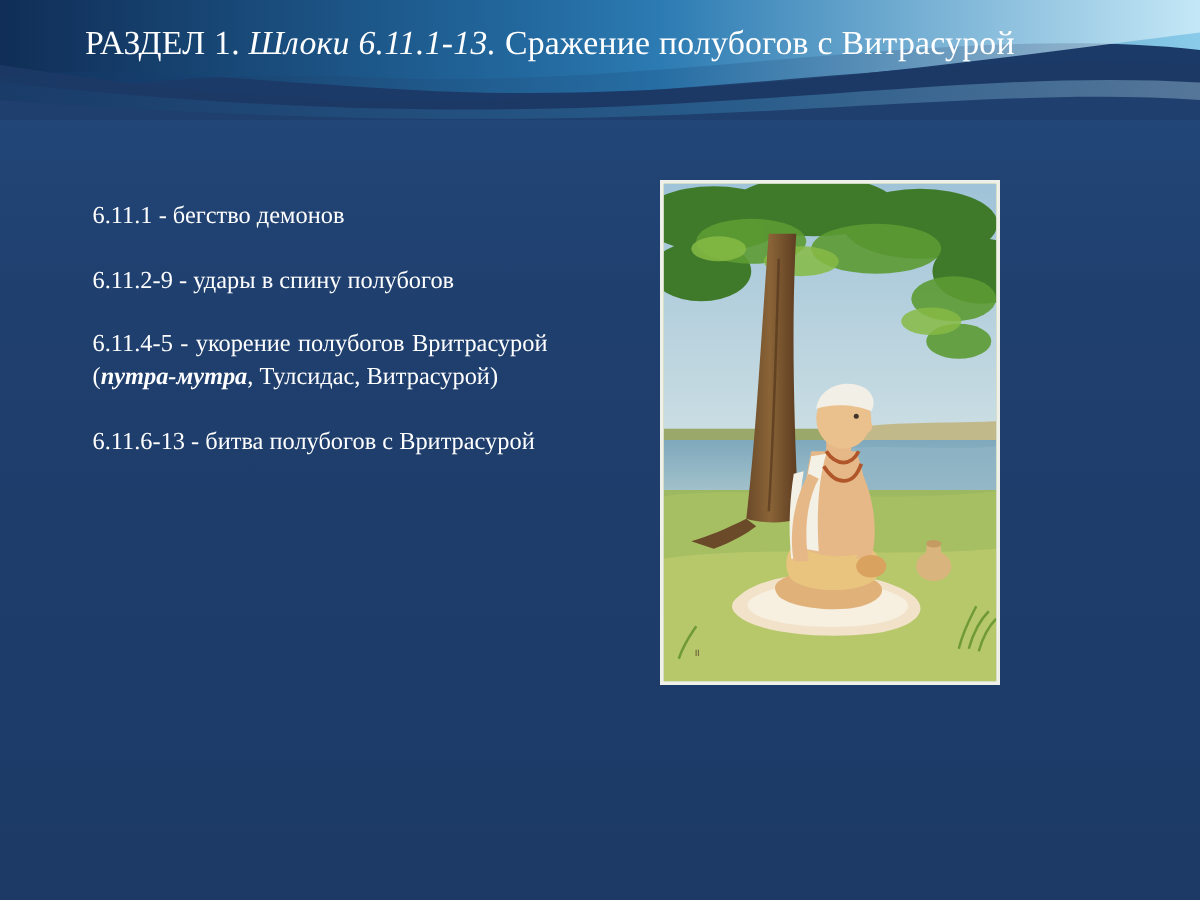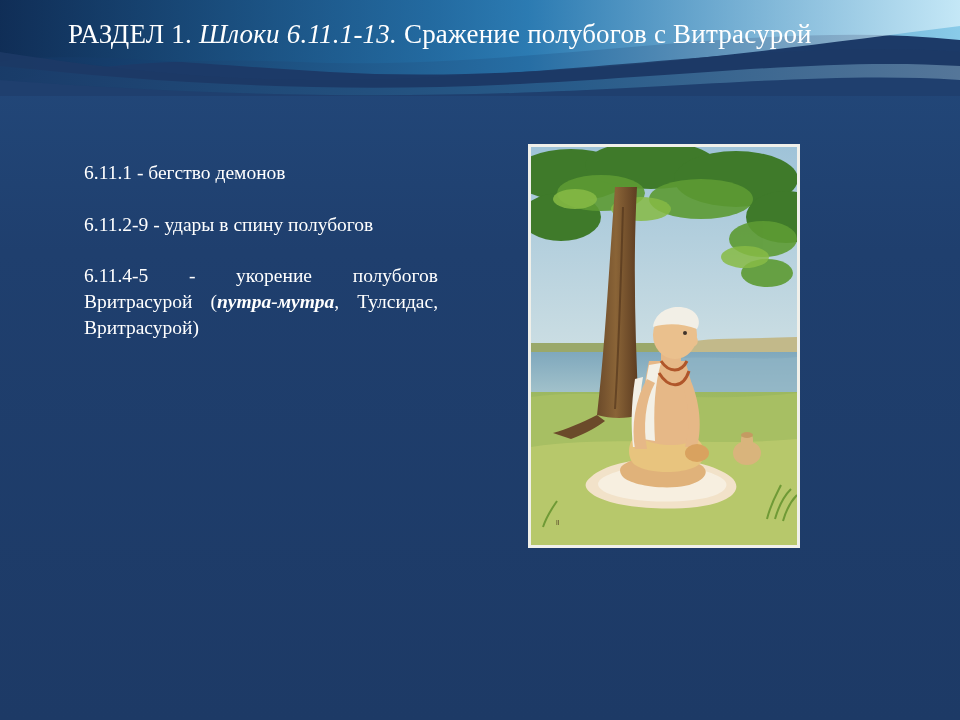--- a/index.html
+++ b/index.html
@@ -49,21 +49,21 @@
   .body-text {
     position: absolute;
     left: 68px;
     top: 160px;
     width: 370px;
     color: #ffffff;
     font-size: 19.5px;
     line-height: 1.32;
   }
   .para {
-    margin: 0 0 26px 16px;
+    margin: 0 0 26px 6px;
     text-align: justify;
     text-justify: inter-word;
   }
   .para:last-child {
     margin-bottom: 0;
   }
   .para .em {
     font-style: italic;
     font-weight: bold;
   }
@@ -124,21 +124,22 @@
     </svg>
   </div>
 
   <div class="slide-title">
     <span>РАЗДЕЛ 1. </span><span class="em">Шлоки 6.11.1-13.</span><span> Сражение полубогов с Витрасурой</span>
   </div>
 
   <div class="body-text">
     <p class="para">6.11.1 - бегство демонов</p>
     <p class="para">6.11.2-9 - удары в спину полубогов</p>
-    <p class="para"><span>6.11.4-5 - укорение полубогов Вритрасурой (</span><span class="em">путра-мутра</span><span>, Тулсидас, Вритрасурой)</span></p>
+    <p class="para"><span>6.11.4-5 - укорение полубогов Вритрасурой (</span><span class="em">путра-мутра</span><span>, Тулсидас, Витрасурой)</span></p>
+    <p class="para">6.11.6-13 - битва полубогов с Вритрасурой</p>
   </div>
 
   <div class="picture-frame">
     <svg width="266" height="398" viewBox="0 0 266 398" xmlns="http://www.w3.org/2000/svg">
       <defs>
         <linearGradient id="sky" x1="0" y1="0" x2="0" y2="1">
           <stop offset="0%" stop-color="#9fc3d8"></stop>
           <stop offset="100%" stop-color="#cfe0e4"></stop>
         </linearGradient>
         <linearGradient id="water" x1="0" y1="0" x2="0" y2="1">

